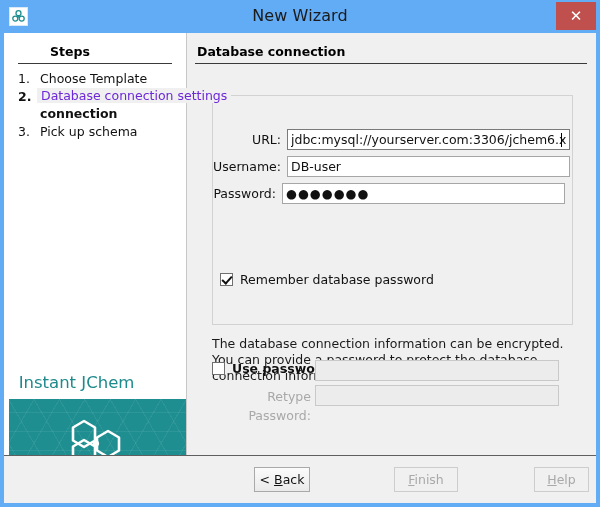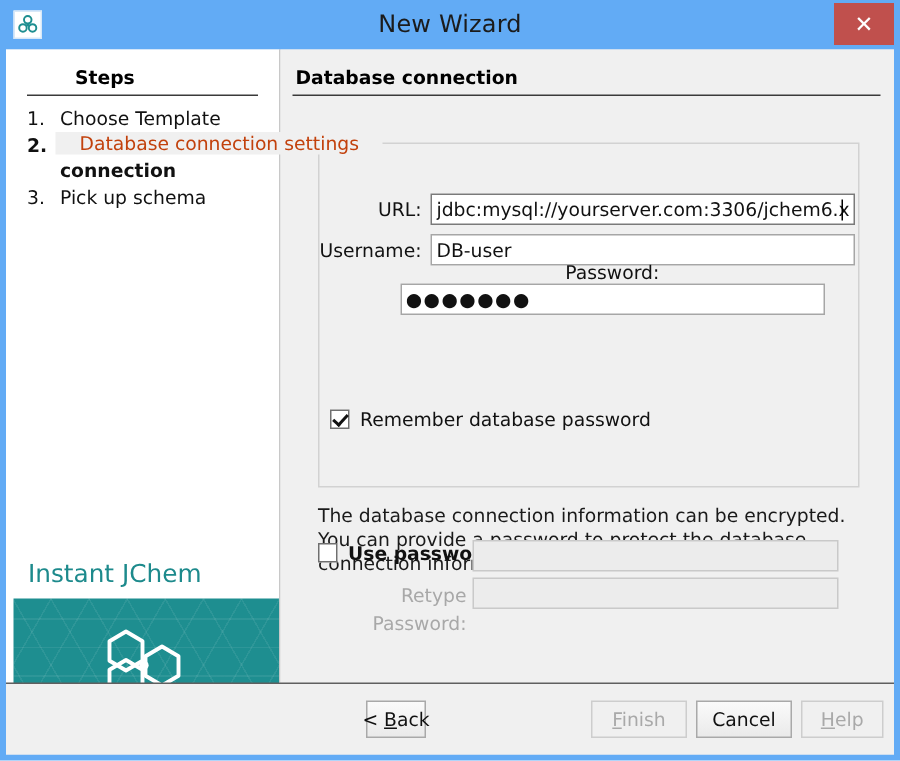--- a/index.html
+++ b/index.html
@@ -185,23 +185,23 @@
     left: 25px; top: 62px;
     width: 361px;
     height: 230px;
     border: 1px solid #d2d2d2;
     box-sizing: border-box;
   }
   .groupbox-legend {
     position: absolute;
     left: 33px; top: 55px;
     background: #f0f0f0;
-    padding: 0 16px;
-    font-size: 12.5px;
-    color: #c2410c;
+    padding: 0 4px;
+    font-size: 12.5px;
+    color: #6d28d9;
   }
 
   .field-row {
     position: absolute;
     height: 39px;
     display: flex;
     align-items: center;
   }
   .field-label {
     font-size: 12.5px;
@@ -397,21 +397,21 @@
         <input class="text-input focused" style="width: 283px;" value="jdbc:mysql://yourserver.com:3306/jchem6.x">
         <span class="caret" style="left:274px; top:4px;"></span>
       </span>
     </div>
 
     <div class="field-row" style="left:208px; top:114px; width:360px;">
       <span class="field-label">Username:</span>
       <input class="text-input" style="width: 283px;" value="DB-user">
     </div>
 
-    <div class="field-row" style="left:224px; top:141px; width:360px;flex-direction:column;">
+    <div class="field-row" style="left:203px; top:141px; width:360px;">
       <span class="field-label">Password:</span>
       <input class="text-input" style="width: 283px; letter-spacing: 1px;" value="●●●●●●●">
     </div>
 
     <div class="cb-row" style="left:216px; top:239px;">
       <span class="cb-box checked"></span>
       <span class="cb-label">Remember database password</span>
     </div>
 
     <div class="desc">The database connection information can be encrypted. You can provide a password to protect the database connection information stored on the local hard drive.</div>
@@ -422,31 +422,28 @@
     </div>
     <div class="input-disabled" style="position:absolute; left:311px; top:327px; width:244px;"></div>
 
     <div style="position:absolute; left:208px; top:353px; width:99px; text-align:right;">
       <span class="pwd-label disabled">Retype Password:</span>
     </div>
     <div class="input-disabled" style="position:absolute; left:311px; top:352px; width:244px;"></div>
 
     <div class="footer-rule"></div>
     <div class="footer">
-      <button class="btn" style="left:240px; width:40px;">
+      <button class="btn" style="left:250px; width:56px;">
         <span>&lt;&nbsp;<span class="u">B</span>ack</span>
       </button>
       <button class="btn focused" style="left:320px; width:64px;margin-top:41px;">
         <span>Next &gt;</span>
       </button>
       <button class="btn disabled" style="left:390px; width:64px;text-align:right;">
         <span><span class="u">F</span>inish</span>
       </button>
-      <button class="btn" style="left:460px; width:64px;">
-        <span>Cancel</span>
-      </button>
       <button class="btn disabled" style="left:530px; width:55px;">
         <span><span class="u">H</span>elp</span>
       </button>
     </div>
 
   </div>
 </div>
 
 </body></html>

